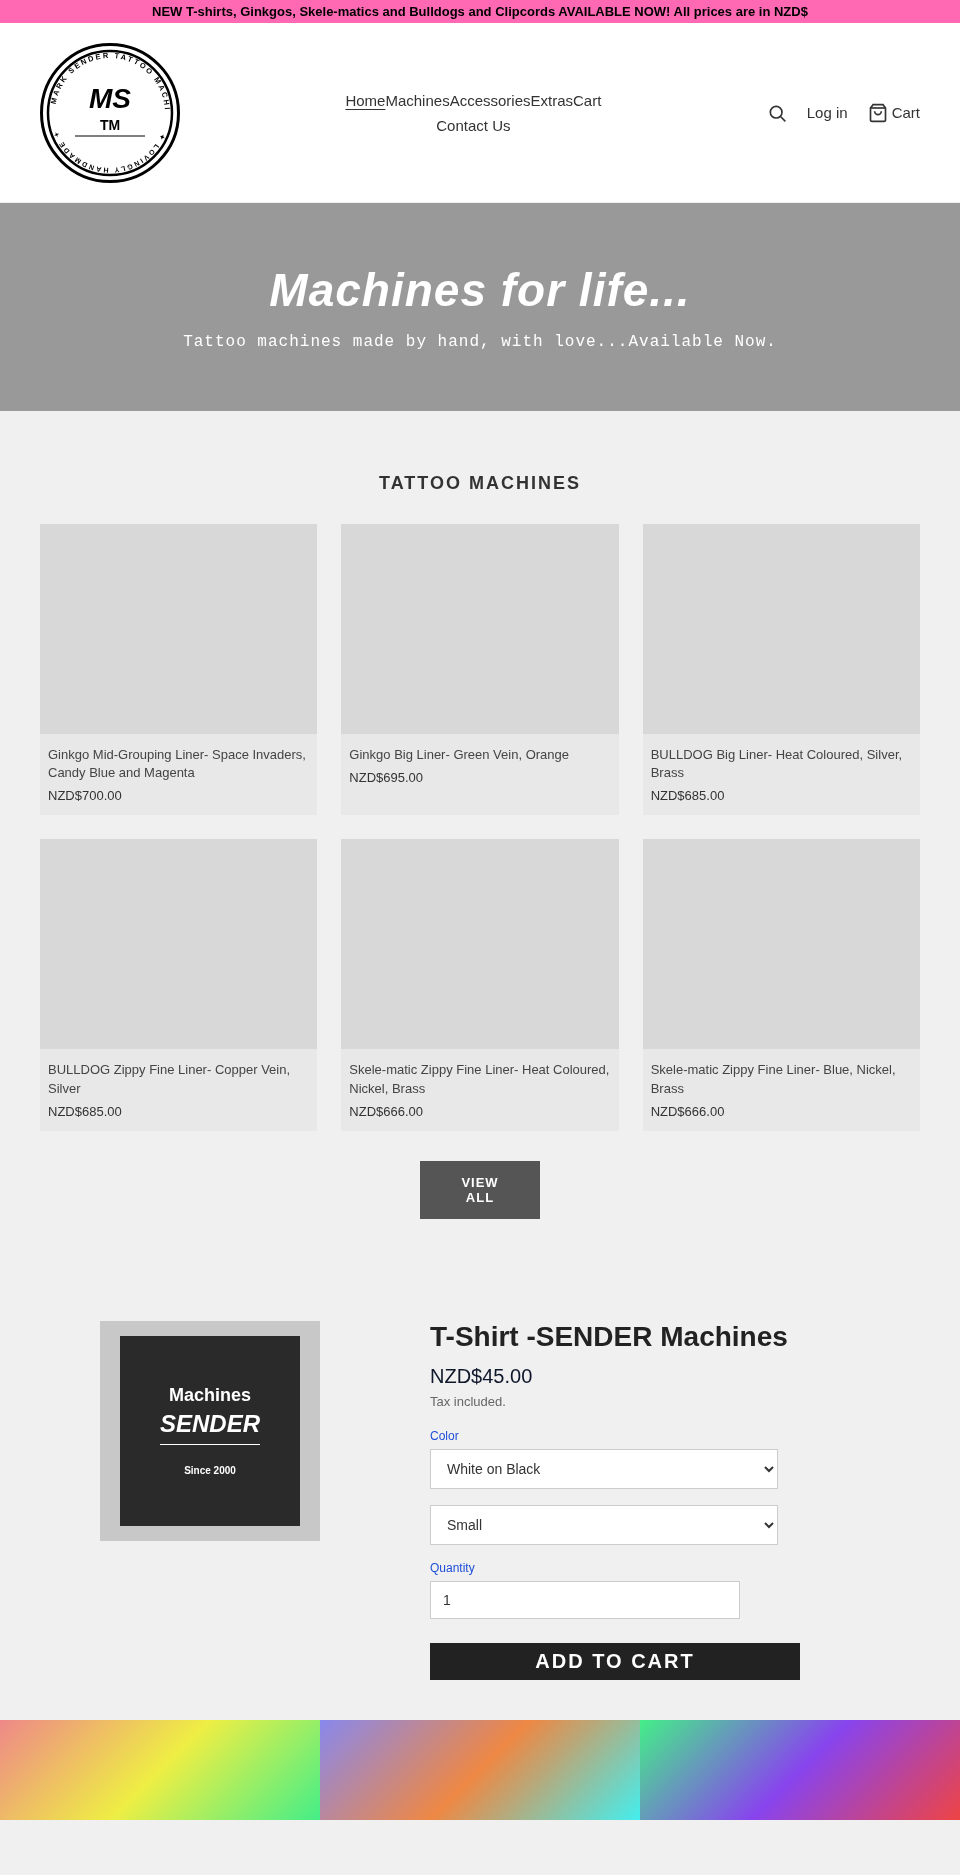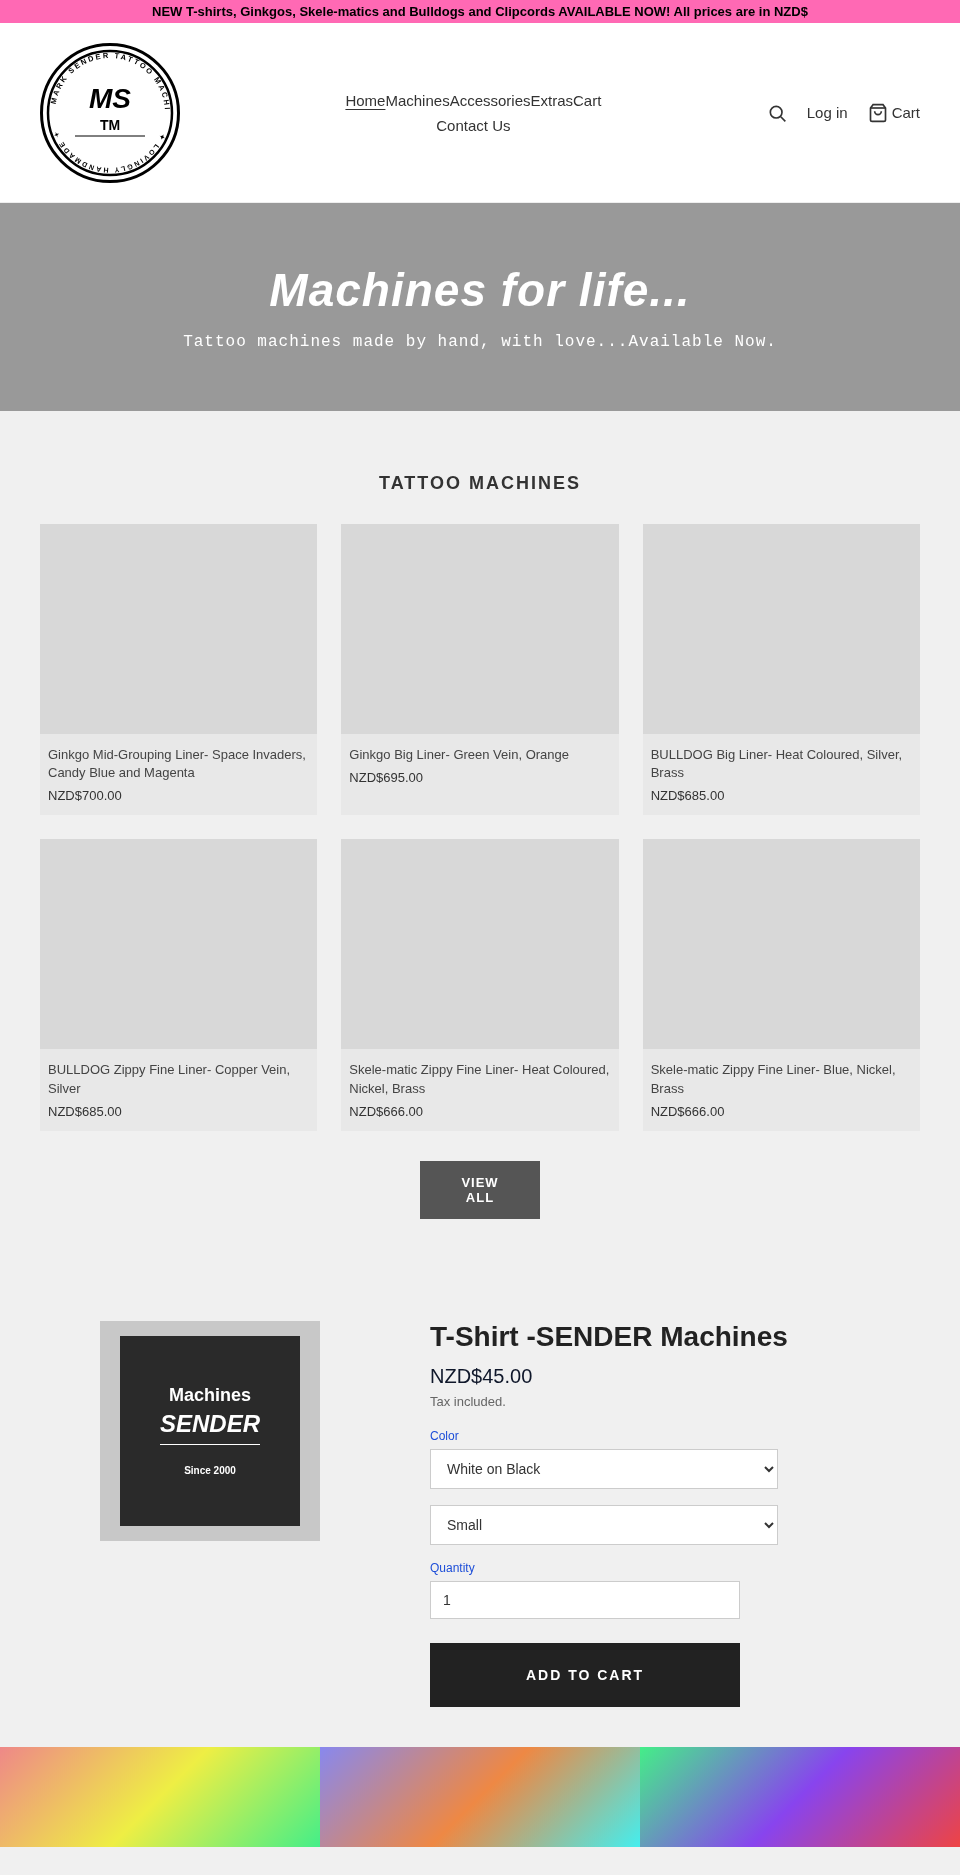--- a/index.html
+++ b/index.html
@@ -247,26 +247,26 @@
     }
     .form-input {
       width: 310px;
       padding: 10px 12px;
       border: 1px solid #ccc;
       background: #fff;
       font-size: 14px;
       color: #333;
     }
     .add-to-cart-btn {
-      width: 310px;
+      width: 370px;
       background: #222;
       color: #fff;
       border: none;
-      padding: 24px;
-      font-size: 14px;
+      padding: 7px;
+      font-size: 20px;
       font-weight: 700;
       letter-spacing: 2px;
       cursor: pointer;
       margin-top: 8px;
     }
 
     
     .bottom-thumbs {
       background: #f0f0f0;
       display: flex;

